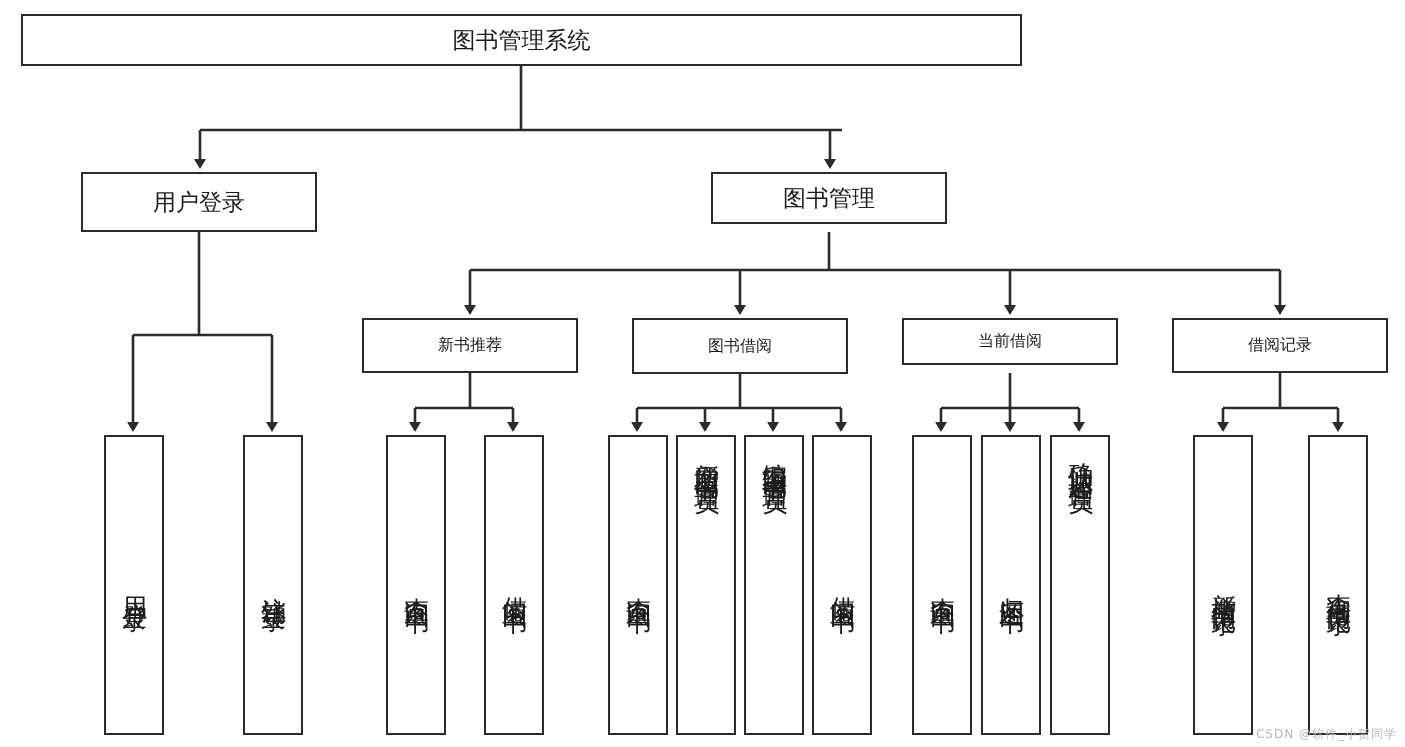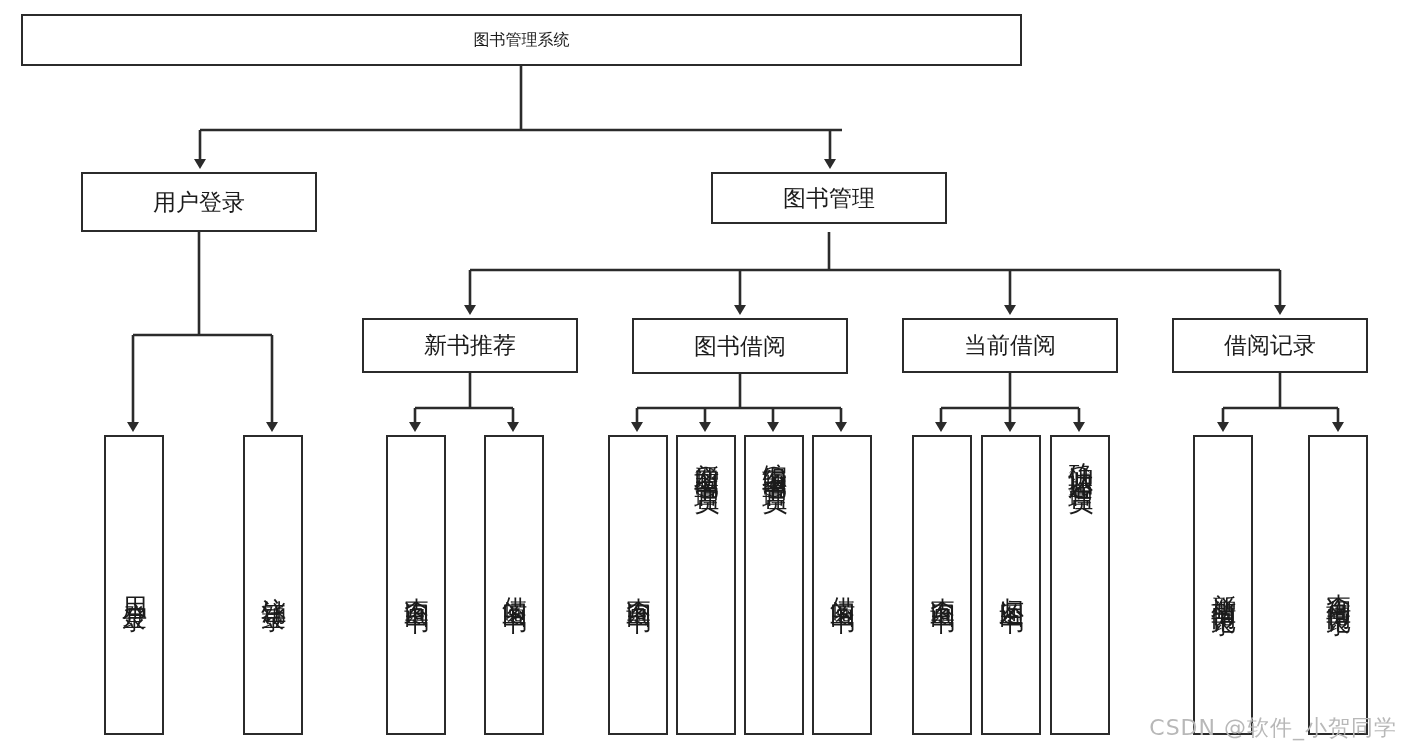--- a/index.html
+++ b/index.html
@@ -16,43 +16,43 @@
   .node{
     position:absolute;
     box-sizing:border-box;
     border:2.5px solid #2b2b2b;
     background:#ffffff;
     display:flex;
     align-items:center;
     justify-content:center;
     color:#1b1b1b;
   }
-  .node.root{font-size:16px;}
+  .node.root{font-size:23px;}
   .node.lvl2{font-size:23px;}
-  .node.lvl3{font-size:23px;}
+  .node.lvl3{font-size:16px;}
   .node.leaf{
     font-size:25px;
     align-items:flex-start;
     justify-content:center;
     padding-top:6px;
   }
   .vtext{
     writing-mode:vertical-rl;
     text-orientation:upright;
     letter-spacing:4px;
     line-height:1.05;
     white-space:nowrap;
     display:block;
   }
   .leaf.centered{align-items:center;padding-top:0;}
   #watermark{
     position:absolute;
     right:8px;
     bottom:4px;
-    font-size:22px;
+    font-size:12px;
     color:#b8b8b8;
     letter-spacing:1px;
     white-space:nowrap;
     font-family:"DejaVu Sans","Liberation Sans",sans-serif;
   }
 </style>
 </head>
 <body>
 
 <div id="canvas">
@@ -118,24 +118,24 @@
   <div class="node lvl2" style="left:711px;top:172px;width:236px;height:52px;">
     <span>图书管理</span>
   </div>
 
   <div class="node lvl3" style="left:362px;top:318px;width:216px;height:55px;">
     <span>新书推荐</span>
   </div>
   <div class="node lvl3" style="left:632px;top:318px;width:216px;height:56px;">
     <span>图书借阅</span>
   </div>
-  <div class="node lvl3" style="left:902px;top:318px;width:216px;height:55px;">
+  <div class="node lvl3" style="left:902px;top:318px;width:216px;height:47px;">
     <span>当前借阅</span>
   </div>
-  <div class="node lvl3" style="left:1172px;top:318px;width:196px;height:55px;text-align:center;">
+  <div class="node lvl3" style="left:1172px;top:318px;width:216px;height:55px;text-align:center;">
     <span>借阅记录</span>
   </div>
 
   <div class="node leaf centered" style="left:104px;top:435px;width:60px;height:300px;">
     <span class="vtext">用户登录</span>
   </div>
   <div class="node leaf centered" style="left:243px;top:435px;width:60px;height:300px;">
     <span class="vtext">注销登录</span>
   </div>
 

